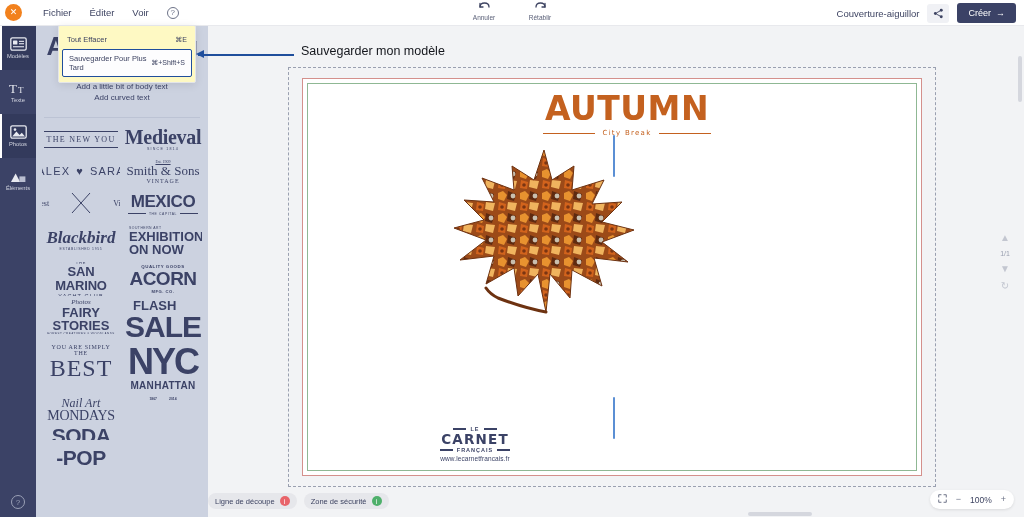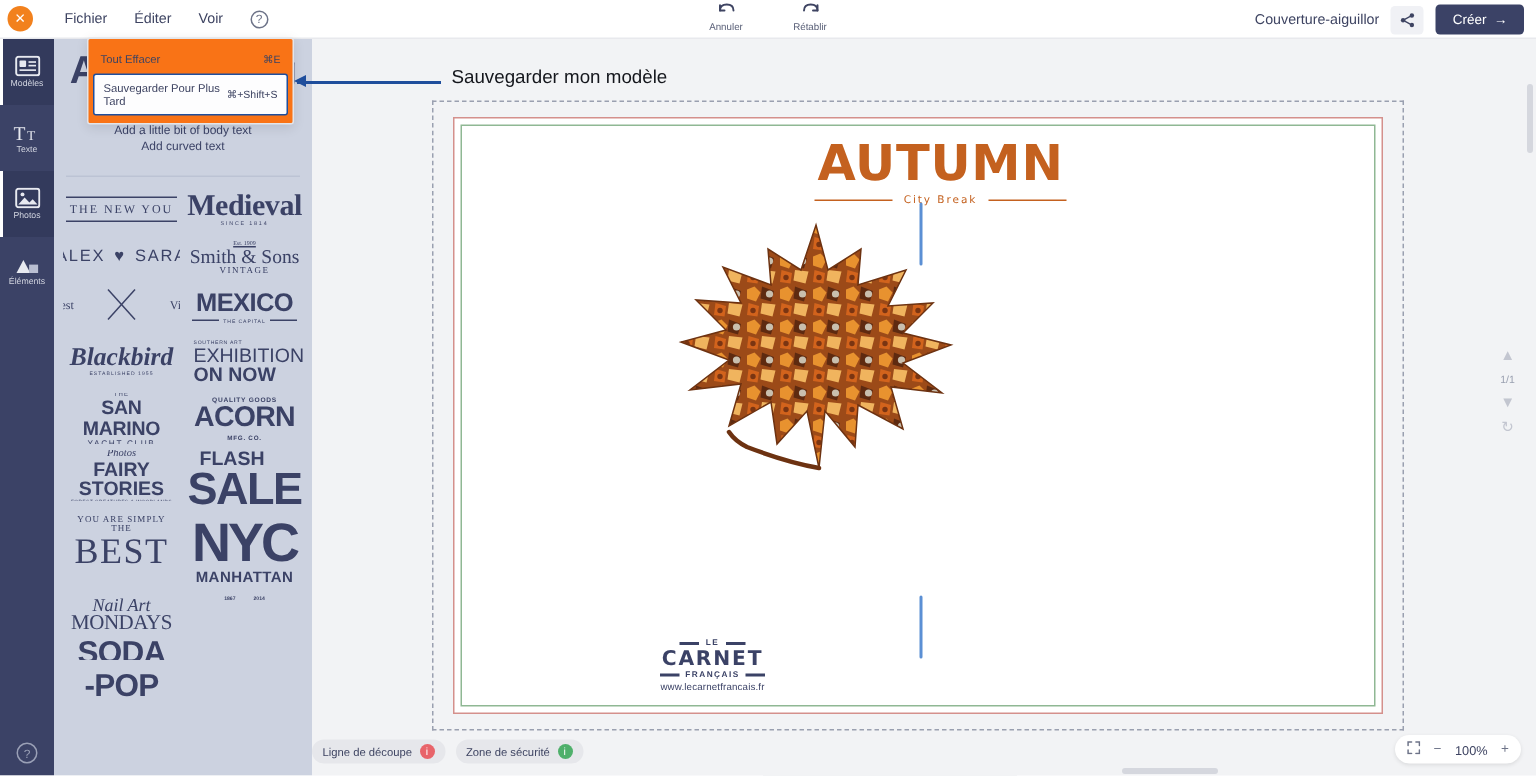--- a/index.html
+++ b/index.html
@@ -42,21 +42,21 @@
     background: #f0f1f5; border-radius: 3px; cursor: pointer;
   }
   .create-btn {
     background: #3b4266; color: #fff; font-size: 9px; border-radius: 3px;
     padding: 5px 11px; cursor: pointer; display: flex; align-items: center; gap: 5px;
   }
 
   
   .dropdown {
     position: absolute; left: 58px; top: 25px; width: 138px;
-    background: #f97316; border: 1px solid #e3e5ea; border-radius: 2px;
+    background: #fef9c3; border: 1px solid #e3e5ea; border-radius: 2px;
     box-shadow: 0 2px 8px rgba(0,0,0,0.10); z-index: 60; padding: 4px 0 5px 0;
   }
   .dd-item {
     display: flex; align-items: center; justify-content: space-between;
     padding: 5px 8px; font-size: 7.5px; color: #3e4462; cursor: pointer;
   }
   .dd-item.highlighted {
     border: 1.6px solid #1f4e9c; border-radius: 2px; margin: 0 3px; padding: 4px 6px;
     background: #fdfdfe;
   }
@@ -385,21 +385,21 @@
         </div>
       </div>
 
       <div class="tpl" style="height:32px">
         <div class="t-serif" style="font-size:17px;font-style:italic;font-weight:bold;line-height:18px">Blackbird</div>
         <div style="font-size:3.4px;letter-spacing:0.7px">ESTABLISHED 1955</div>
       </div>
 
       <div class="tpl" style="height:34px">
         <div style="font-size:3.4px;letter-spacing:0.5px;align-self:flex-start;margin-left:3px">SOUTHERN ART</div>
-        <div style="font-size:13px;font-weight:normal;line-height:13.5px;align-self:flex-start;margin-left:3px">EXHIBITION</div>
+        <div style="font-size:13px;font-weight:bold;line-height:13.5px;align-self:flex-start;margin-left:3px">EXHIBITION</div>
         <div style="font-size:13px;font-weight:bold;line-height:13.5px;align-self:flex-start;margin-left:3px">ON NOW</div>
       </div>
 
       <div class="tpl" style="height:34px">
         <div style="font-size:4px;letter-spacing:0.8px">THE</div>
         <div style="font-size:13px;font-weight:bold;letter-spacing:-0.2px;line-height:14px">SAN MARINO</div>
         <div style="font-size:5.5px;letter-spacing:1.1px">YACHT CLUB</div>
       </div>
 
       <div class="tpl" style="height:34px">

